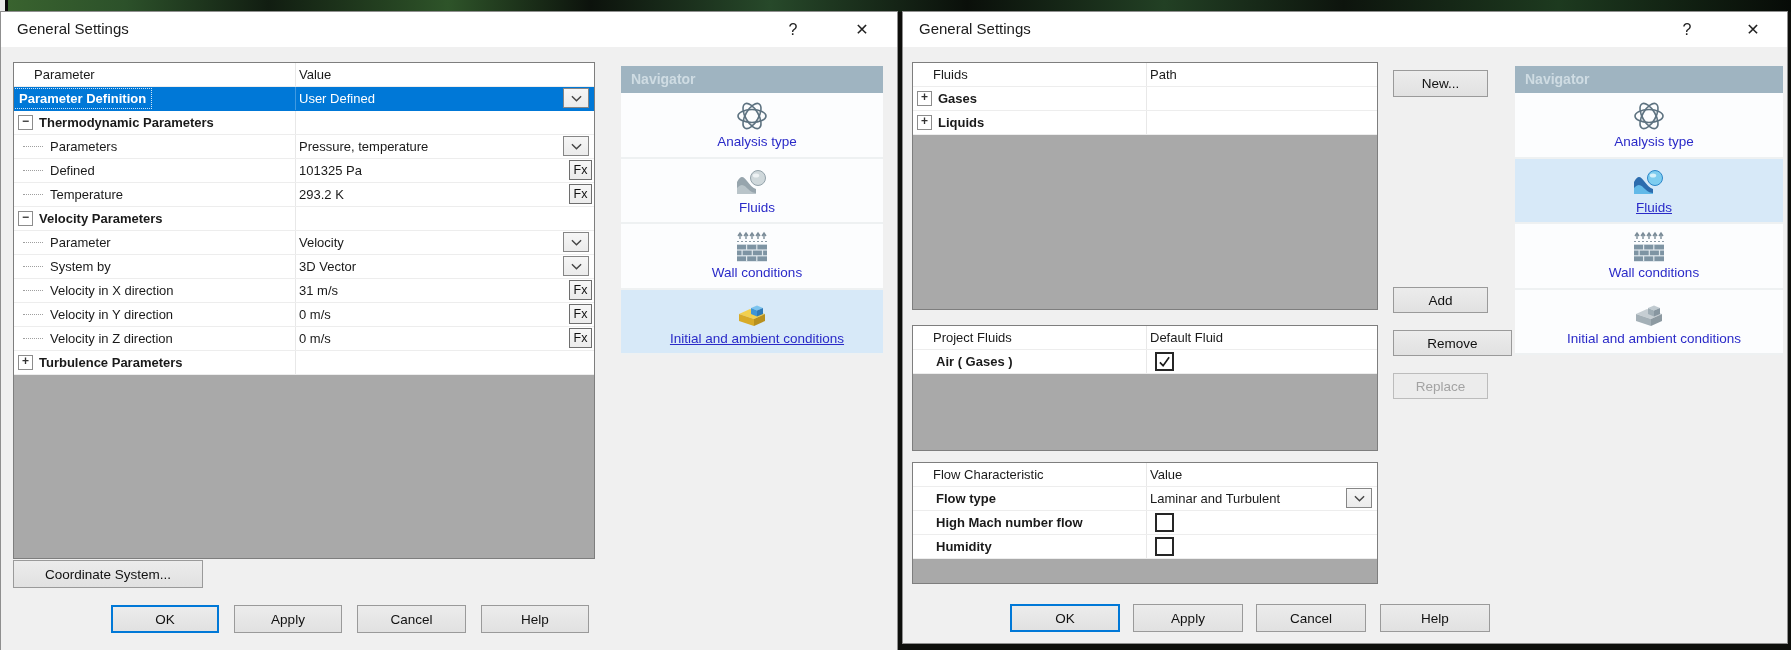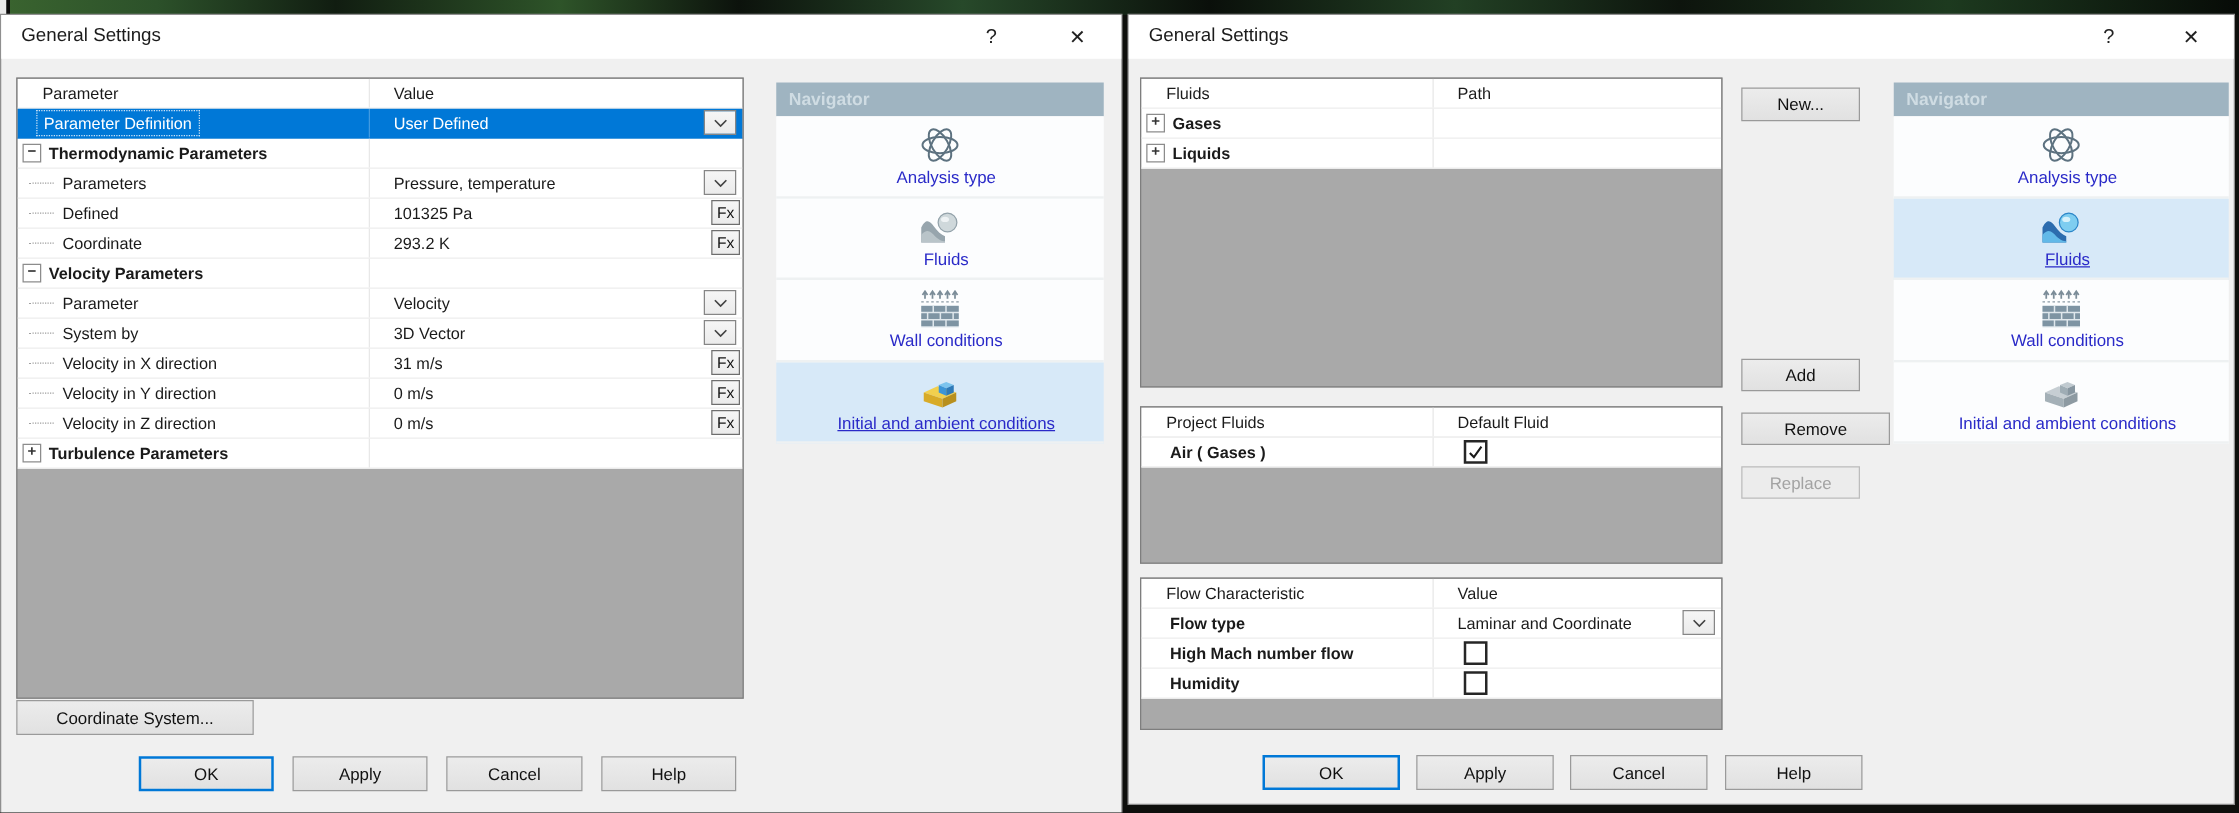--- a/index.html
+++ b/index.html
@@ -21,32 +21,32 @@
   .title{position:absolute;left:16px;top:8px;font-size:15px;color:#1b1b1b;white-space:nowrap;}
   .tb-btn{position:absolute;top:0;width:42px;height:35px;display:flex;align-items:center;justify-content:center;
     font-size:16px;color:#222;cursor:pointer;}
   .dlg-left .tb-help{left:771px;} .dlg-left .tb-close{left:840px;}
   .dlg-right .tb-help{left:763px;} .dlg-right .tb-close{left:829px;}
 
   
   .tbl{position:absolute;background:#a9a9a9;border:1px solid #7e7e7e;box-sizing:border-box;overflow:hidden;}
   .row{height:24px;background:#ffffff;border-bottom:1px solid #ededed;display:flex;align-items:center;box-sizing:border-box;position:relative;}
   .cell-l{flex:none;display:flex;align-items:center;height:100%;box-sizing:border-box;overflow:hidden;white-space:nowrap;}
-  .cell-r{flex:1;height:100%;display:flex;align-items:center;padding-left:19px;border-left:1px solid #e8e8e8;box-sizing:border-box;position:relative;overflow:hidden;white-space:nowrap;}
+  .cell-r{flex:1;height:100%;display:flex;align-items:center;padding-left:3px;border-left:1px solid #e8e8e8;box-sizing:border-box;position:relative;overflow:hidden;white-space:nowrap;}
   .hdr-row .cell-l{padding-left:20px;}
   .grp .cell-l{font-weight:bold;}
   .xbox{width:13px;height:13px;border:1px solid #8c8c8c;background:#fff;font-size:12px;line-height:11px;text-align:center;
     margin-left:4px;margin-right:6px;flex:none;color:#333;cursor:pointer;}
   .dots{width:20px;margin-left:9px;margin-right:7px;border-bottom:1px dotted #9f9f9f;height:0;flex:none;}
 
   .tbl-left{left:12px;top:50px;width:582px;height:497px;}
   .tbl-left .cell-l{width:281px;}
   .sel{background:#0078d7;color:#ffffff;border-bottom-color:#0078d7;}
   .sel .cell-r{border-left-color:rgba(255,255,255,.25);text-align:right;}
-  .sel .sel-lbl{font-weight:normal;outline:1px dotted #cfe4f7;padding:2px 5px;margin-left:16px;}
+  .sel .sel-lbl{font-weight:bold;outline:1px dotted #cfe4f7;padding:2px 5px;margin-left:0;}
 
   .dd-btn{position:absolute;right:5px;top:1px;width:26px;height:20px;background:linear-gradient(#f6f6f6,#ebebeb);
     border:1px solid #868686;display:flex;align-items:center;justify-content:center;cursor:pointer;box-sizing:border-box;}
   .fx-btn{position:absolute;right:2px;top:1px;width:23px;height:20px;background:linear-gradient(#f6f6f6,#ebebeb);
     border:1px solid #6e6e6e;text-align:center;line-height:18px;font-size:12.5px;color:#111;cursor:pointer;box-sizing:border-box;}
   .chev{width:11px;height:7px;}
 
   
   .nav{position:absolute;top:54px;}
   .dlg-left .nav{left:620px;width:262px;}
@@ -162,21 +162,21 @@
           <span>Defined</span>
         </div>
       <div class="cell-r">
           <span>101325 Pa</span>
         <div class="fx-btn">Fx</div>
       </div>
     </div>
     <div class="row">
       <div class="cell-l">
           <span class="dots"></span>
-          <span>Coordinate</span>
+          <span>Temperature</span>
         </div>
       <div class="cell-r">
           <span>293.2 K</span>
         <div class="fx-btn">Fx</div>
       </div>
     </div>
     <div class="row grp">
       <div class="cell-l">
           <span class="xbox">−</span>
           <span>Velocity Parameters</span>
@@ -378,21 +378,21 @@
   <div class="tbl tbl-flow">
     <div class="row hdr-row">
       <div class="cell-l">Flow Characteristic</div>
       <div class="cell-r">Value</div>
     </div>
     <div class="row">
       <div class="cell-l">
           <span class="bold-lbl lbl-pad">Flow type</span>
         </div>
       <div class="cell-r">
-          <span>Laminar and Coordinate</span>
+          <span>Laminar and Turbulent</span>
         <div class="dd-btn">
           <svg class="chev" viewBox="0 0 12 7">
               <polyline points="1,1 6,6 11,1" fill="none" stroke="#444" stroke-width="1.5"></polyline>
             </svg>
         </div>
       </div>
     </div>
     <div class="row">
       <div class="cell-l">
           <span class="bold-lbl lbl-pad">High Mach number flow</span>

